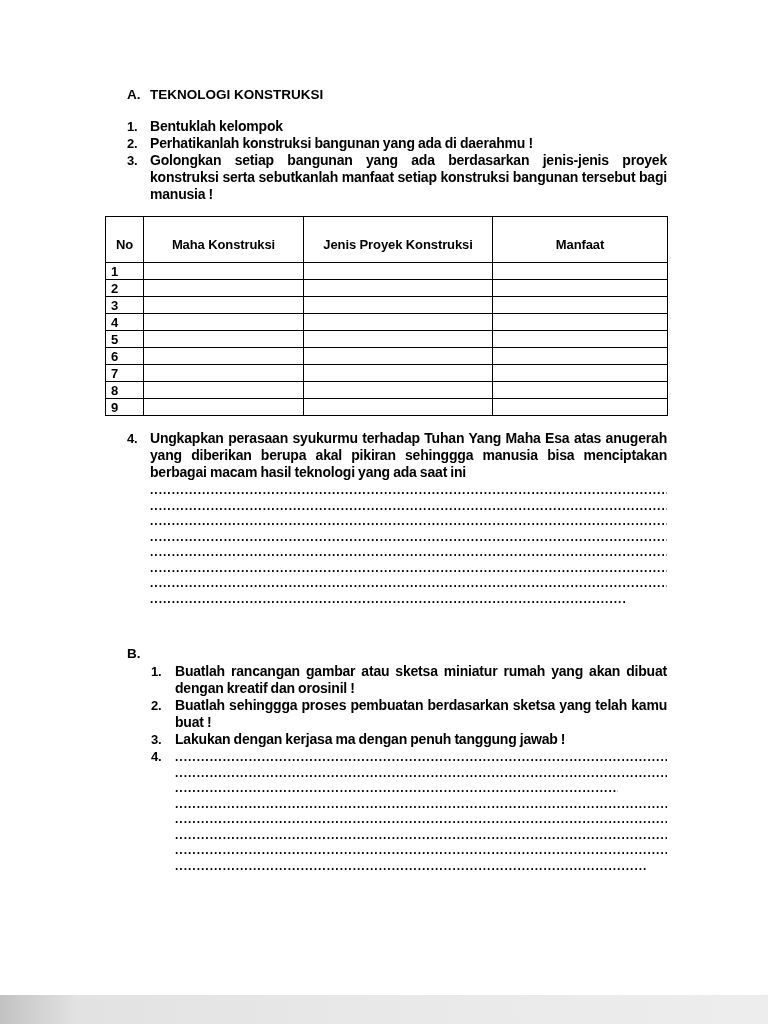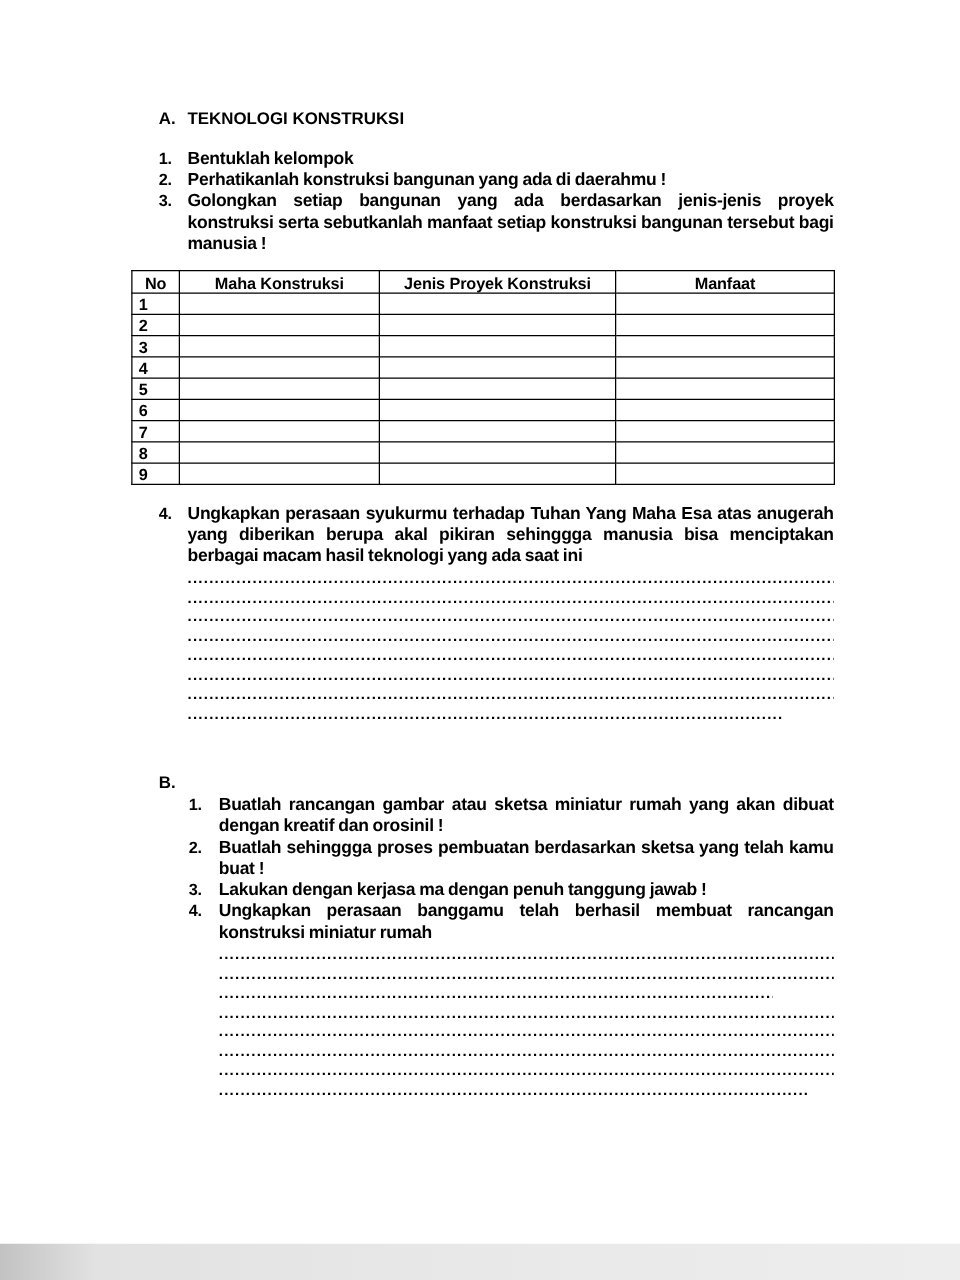--- a/index.html
+++ b/index.html
@@ -48,22 +48,22 @@
     border-collapse:collapse;
     table-layout:fixed;
     width:562px;
     margin-top:13px;
   }
   .construction-table th, .construction-table td { border:1px solid #000; }
   .construction-table th {
     font-size:13px;
     text-align:center;
     vertical-align:top;
-    padding-top:2px;
-    height:18px;
+    padding-top:20px;
+    height:46px;
     letter-spacing:-0.1px;
   }
   .construction-table td {
     height:17px;
     font-size:13px;
     line-height:15px;
     padding-left:5px;
     vertical-align:middle;
   }
 
@@ -234,21 +234,20 @@
       </div>
       <div class="list-item">
         <span class="num">3.</span>
         <div class="item-text">
           <div class="item-par">Lakukan dengan kerjasa ma dengan penuh tanggung jawab !</div>
         </div>
       </div>
       <div class="list-item">
         <span class="num">4.</span>
         <div class="item-text">
-          <div class="item-par">Ungkapkan perasaan banggamu telah berhasil membuat rancangan konstruksi miniatur rumah</div>
           <div class="dots-block">
             <div class="dot-line" style="width: 100%;">........................................................................................................................................................................................................................................................................................................................................................................................................................................................................................................................................................................................................................</div>
             <div class="dot-line" style="width: 100%;">........................................................................................................................................................................................................................................................................................................................................................................................................................................................................................................................................................................................................................</div>
             <div class="dot-line" style="width: 90%;">........................................................................................................................................................................................................................................................................................................................................................................................................................................................................................................................................................................................................................</div>
             <div class="dot-line" style="width: 100%;">........................................................................................................................................................................................................................................................................................................................................................................................................................................................................................................................................................................................................................</div>
             <div class="dot-line" style="width: 100%;">........................................................................................................................................................................................................................................................................................................................................................................................................................................................................................................................................................................................................................</div>
             <div class="dot-line" style="width: 100%;">........................................................................................................................................................................................................................................................................................................................................................................................................................................................................................................................................................................................................................</div>
             <div class="dot-line" style="width: 100%;">........................................................................................................................................................................................................................................................................................................................................................................................................................................................................................................................................................................................................................</div>
             <div class="dot-line" style="width: 96%;">........................................................................................................................................................................................................................................................................................................................................................................................................................................................................................................................................................................................................................</div>
           </div>

